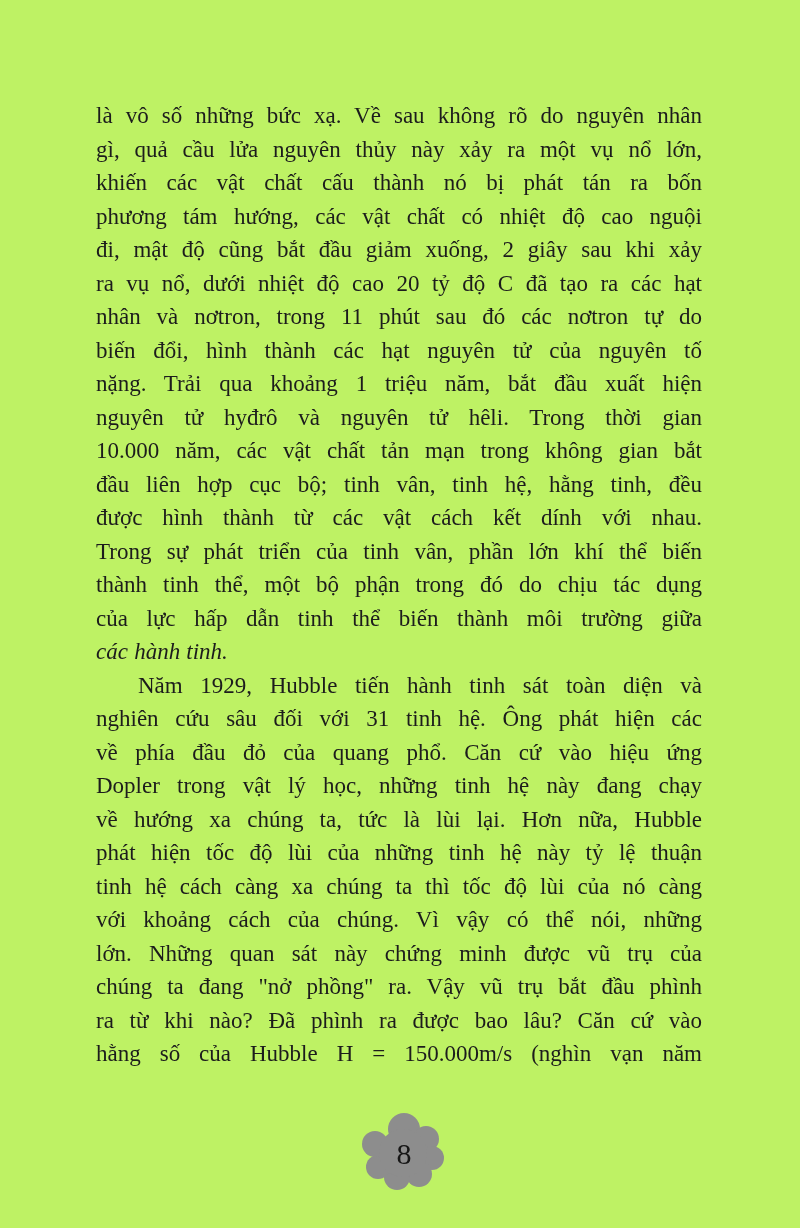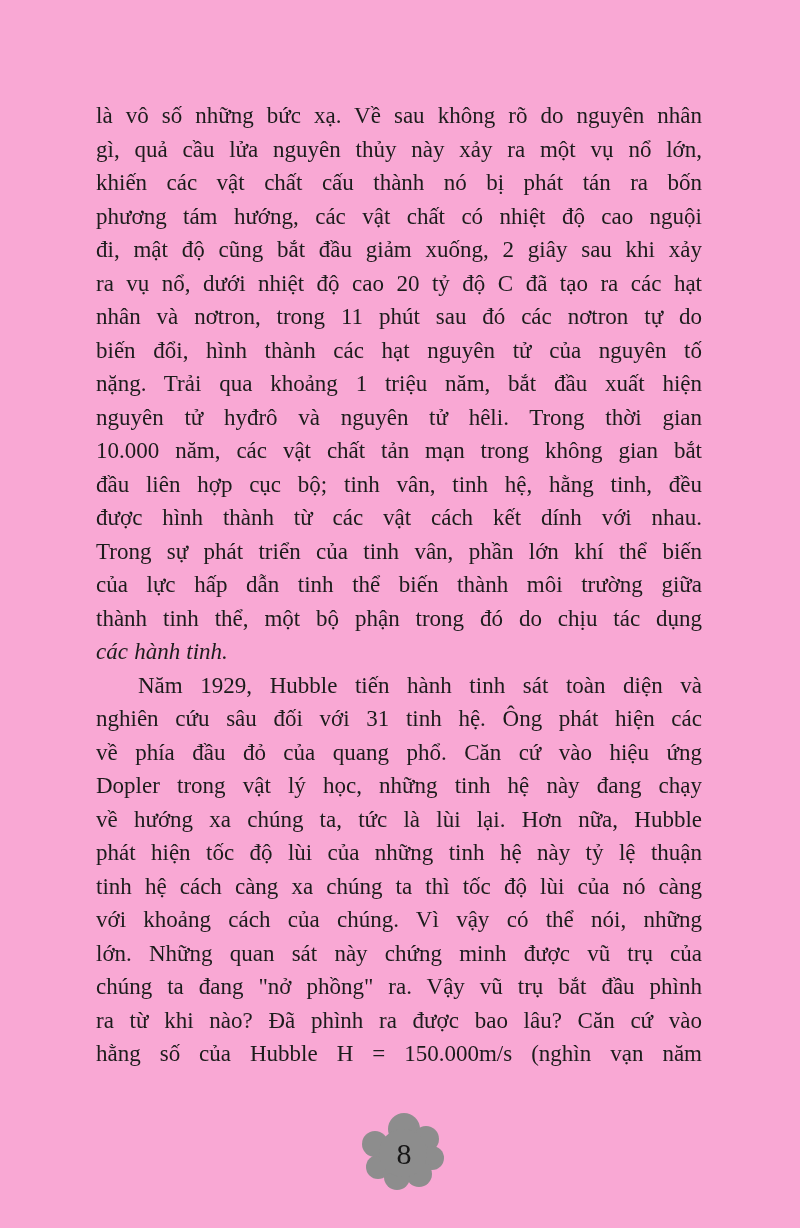--- a/index.html
+++ b/index.html
@@ -7,21 +7,21 @@
     width: 800px; height: 1228px;
     background: #ffffff;
     font-family: "Liberation Serif", "DejaVu Serif", serif;
     overflow: hidden;
     position: relative;
   }
   .page {
     position: absolute;
     left: 0; top: 0;
     width: 800px; height: 1228px;
-    background: #f9a8d4;
+    background: #bef264;
   }
   .text-block {
     position: absolute;
     left: 96px; top: 99px;
     width: 606px;
     color: #1c1c1c;
   }
   .line {
     font-size: 23px;
     line-height: 33.5px;
@@ -71,22 +71,22 @@
       <div class="line">đi, mật độ cũng bắt đầu giảm xuống, 2 giây sau khi xảy</div>
       <div class="line">ra vụ nổ, dưới nhiệt độ cao 20 tỷ độ C đã tạo ra các hạt</div>
       <div class="line">nhân và nơtron, trong 11 phút sau đó các nơtron tự do</div>
       <div class="line">biến đổi, hình thành các hạt nguyên tử của nguyên tố</div>
       <div class="line">nặng. Trải qua khoảng 1 triệu năm, bắt đầu xuất hiện</div>
       <div class="line">nguyên tử hyđrô và nguyên tử hêli. Trong thời gian</div>
       <div class="line">10.000 năm, các vật chất tản mạn trong không gian bắt</div>
       <div class="line">đầu liên hợp cục bộ; tinh vân, tinh hệ, hằng tinh, đều</div>
       <div class="line">được hình thành từ các vật cách kết dính với nhau.</div>
       <div class="line">Trong sự phát triển của tinh vân, phần lớn khí thể biến</div>
+      <div class="line">thành tinh thể, một bộ phận trong đó do chịu tác dụng</div>
       <div class="line">của lực hấp dẫn tinh thể biến thành môi trường giữa</div>
-      <div class="line">thành tinh thể, một bộ phận trong đó do chịu tác dụng</div>
       <div class="line para-end">các hành tinh.</div>
     </div>
 
     <div class="para">
       <div class="line indent">Năm 1929, Hubble tiến hành tinh sát toàn diện và</div>
       <div class="line">nghiên cứu sâu đối với 31 tinh hệ. Ông phát hiện các</div>
       <div class="line">về phía đầu đỏ của quang phổ. Căn cứ vào hiệu ứng</div>
       <div class="line">Dopler trong vật lý học, những tinh hệ này đang chạy</div>
       <div class="line">về hướng xa chúng ta, tức là lùi lại. Hơn nữa, Hubble</div>
       <div class="line">phát hiện tốc độ lùi của những tinh hệ này tỷ lệ thuận</div>

